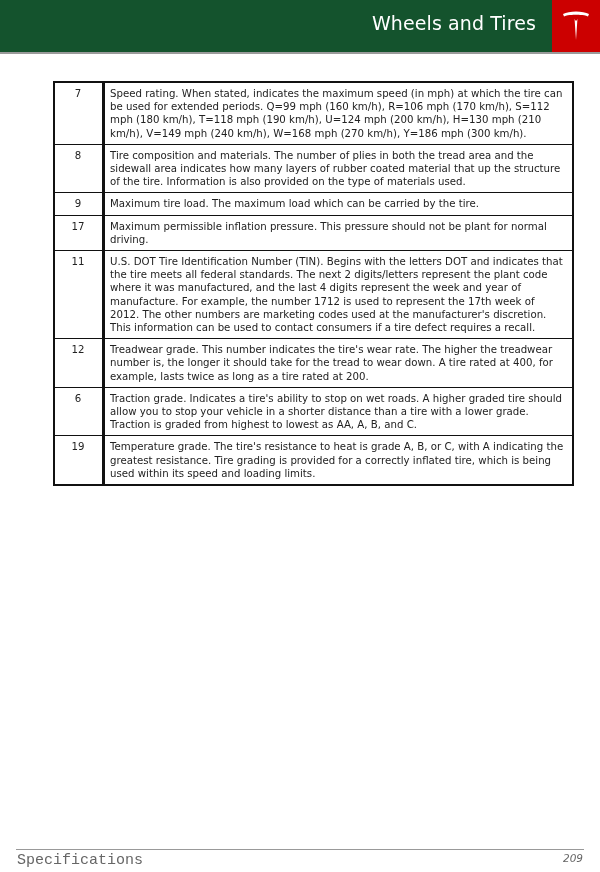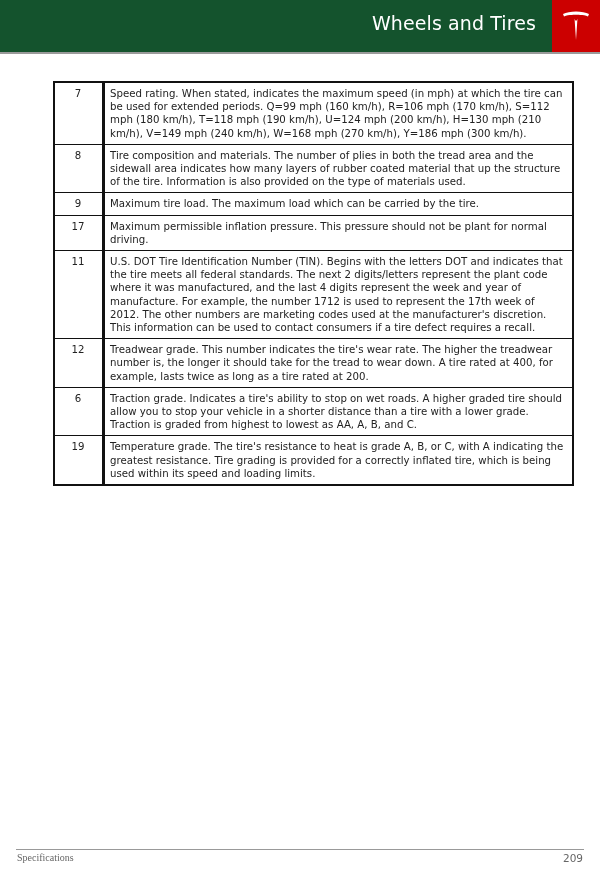--- a/index.html
+++ b/index.html
@@ -24,26 +24,27 @@
     position: absolute; left: 53px; top: 81px; width: 521px;
     border-collapse: collapse; border: 2px solid #111;
     font-family: "DejaVu Sans", sans-serif; font-size: 10.2px; line-height: 13.2px; color: #222;
   }
   table.spec td { border: 1.5px solid #111; vertical-align: top; padding: 4px 6px 4px 5px; }
   table.spec td.num { width: 36px; text-align: center; border-right: 3px solid #111; }
   .footer-rule {
     position: absolute; left: 16px; right: 16px; top: 849px; height: 1px; background: #999;
   }
   .footer-left {
-    position: absolute; left: 17px; top: 852px; font-size: 10px; color: #666;
-    font-family: Liberation Serif, serif;
+    position: absolute; left: 17px; top: 852px; font-size: 15px; color: #666;
+    font-family: Liberation Mono, monospace;
   }
   .footer-right {
     position: absolute; right: 17px; top: 852px; font-size: 10.5px; color: #666;
     font-family: "DejaVu Sans", sans-serif;
+    font-style: italic;
   }
 </style>
 </head>
 <body>
 
 <div class="header">
   <div class="header-title">Wheels and Tires</div>
   <div class="logo-box">
     <svg width="30" height="34" viewBox="0 0 30 34">
       <path d="M2 5 C8 1.5 22 1.5 28 5 L27 7.5 C24 6 20 5.8 18.5 6 L16.5 9 L15 31 L13.5 9 L11.5 6 C10 5.8 6 6 3 7.5 Z" fill="#ffffff"></path>

